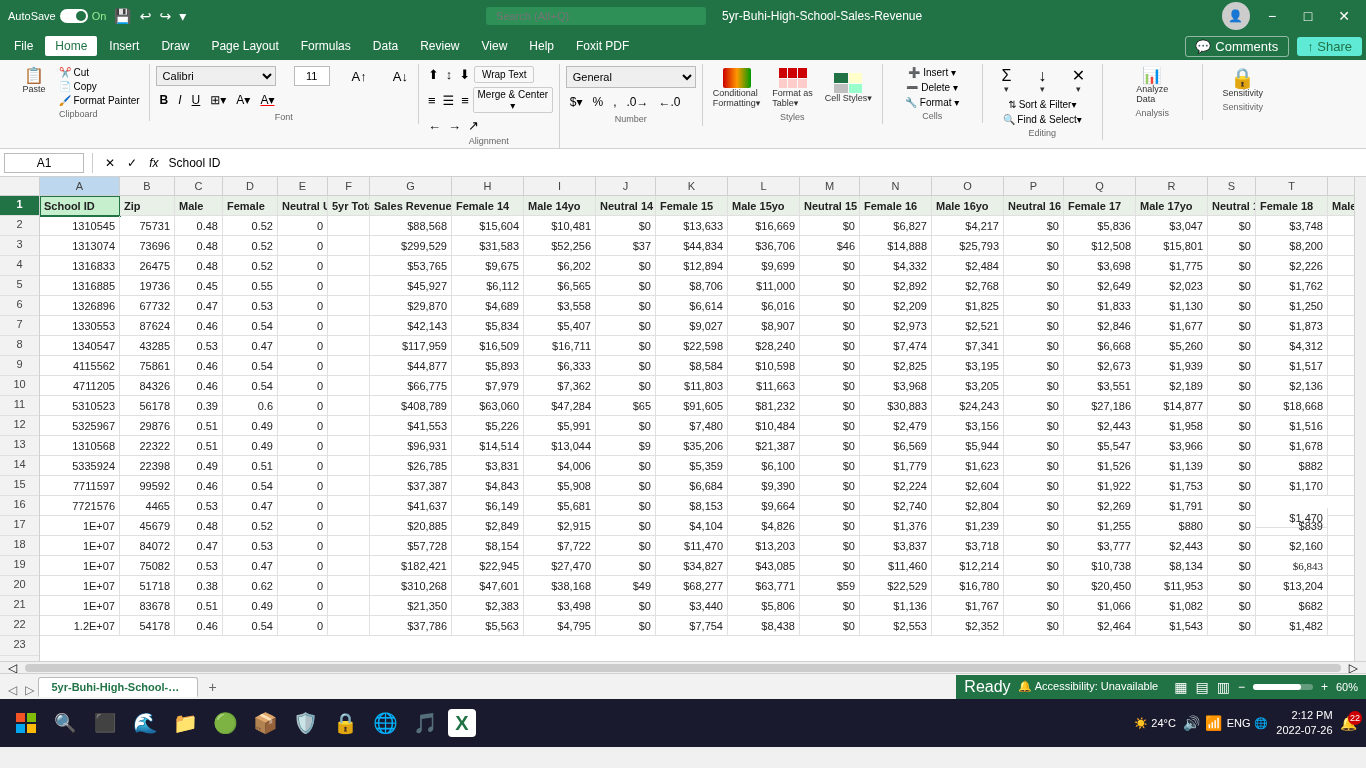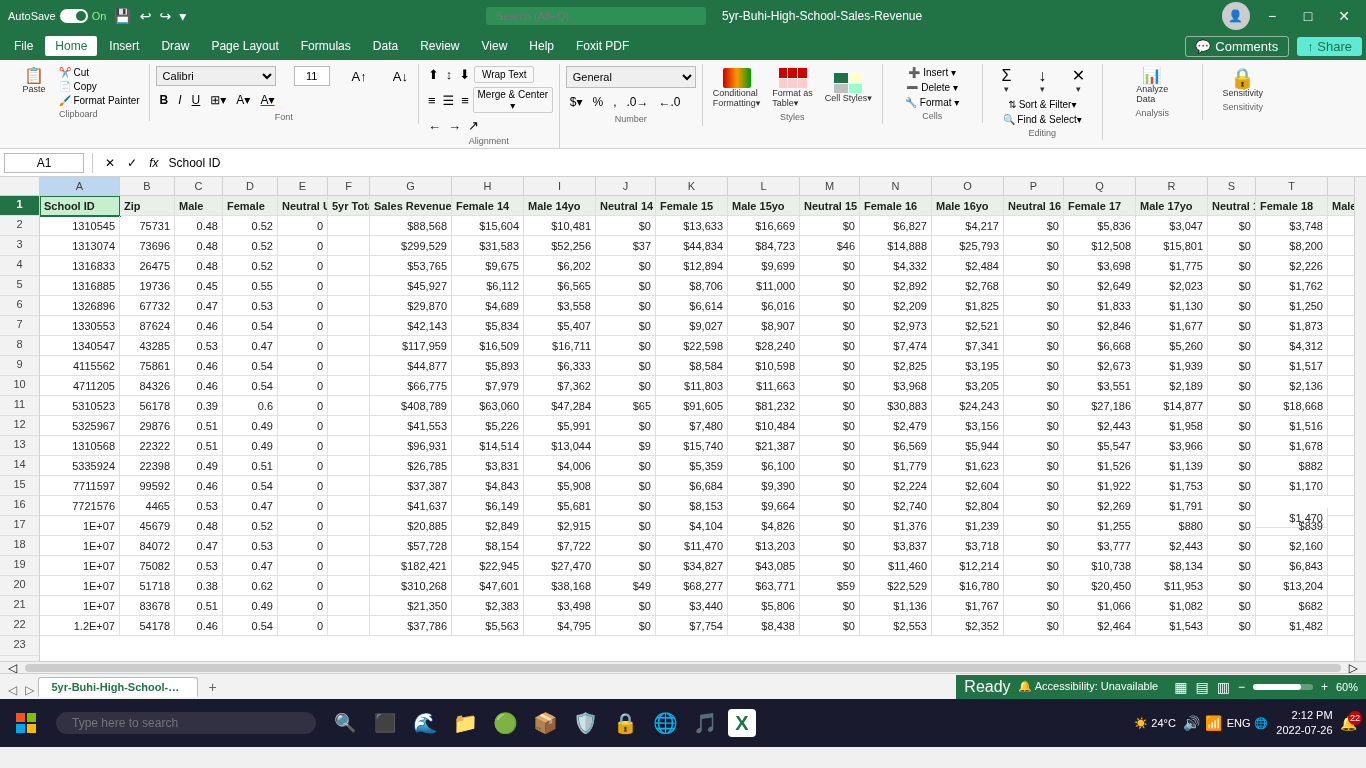--- a/index.html
+++ b/index.html
@@ -484,21 +484,21 @@
                 <div class="cell cell-right" style="width: 55px; min-width: 55px;">73696</div>
                 <div class="cell cell-right" style="width: 48px; min-width: 48px;">0.48</div>
                 <div class="cell cell-right" style="width: 55px; min-width: 55px;">0.52</div>
                 <div class="cell cell-right" style="width: 50px; min-width: 50px;">0</div>
                 <div class="cell" style="width: 42px; min-width: 42px;"></div>
                 <div class="cell cell-right" style="width: 82px; min-width: 82px;">$299,529</div>
                 <div class="cell cell-right" style="width: 72px; min-width: 72px;">$31,583</div>
                 <div class="cell cell-right" style="width: 72px; min-width: 72px;">$52,256</div>
                 <div class="cell cell-right" style="width: 60px; min-width: 60px;">$37</div>
                 <div class="cell cell-right" style="width: 72px; min-width: 72px;">$44,834</div>
-                <div class="cell cell-right" style="width: 72px; min-width: 72px;">$84,723</div>
+                <div class="cell cell-right" style="width: 72px; min-width: 72px;">$36,706</div>
                 <div class="cell cell-right" style="width: 60px; min-width: 60px;">$46</div>
                 <div class="cell cell-right" style="width: 72px; min-width: 72px;">$14,888</div>
                 <div class="cell cell-right" style="width: 72px; min-width: 72px;">$25,793</div>
                 <div class="cell cell-right" style="width: 60px; min-width: 60px;">$0</div>
                 <div class="cell cell-right" style="width: 72px; min-width: 72px;">$12,508</div>
                 <div class="cell cell-right" style="width: 72px; min-width: 72px;">$15,801</div>
                 <div class="cell cell-right" style="width: 48px; min-width: 48px;">$0</div>
                 <div class="cell cell-right" style="width: 72px; min-width: 72px;">$8,200</div>
                 <div class="cell cell-right" style="width: 72px; min-width: 72px;">$8,860</div>
               </div>
@@ -713,21 +713,21 @@
                 <div class="cell cell-right" style="width: 80px; min-width: 80px;">1310568</div>
                 <div class="cell cell-right" style="width: 55px; min-width: 55px;">22322</div>
                 <div class="cell cell-right" style="width: 48px; min-width: 48px;">0.51</div>
                 <div class="cell cell-right" style="width: 55px; min-width: 55px;">0.49</div>
                 <div class="cell cell-right" style="width: 50px; min-width: 50px;">0</div>
                 <div class="cell" style="width: 42px; min-width: 42px;"></div>
                 <div class="cell cell-right" style="width: 82px; min-width: 82px;">$96,931</div>
                 <div class="cell cell-right" style="width: 72px; min-width: 72px;">$14,514</div>
                 <div class="cell cell-right" style="width: 72px; min-width: 72px;">$13,044</div>
                 <div class="cell cell-right" style="width: 60px; min-width: 60px;">$9</div>
-                <div class="cell cell-right" style="width: 72px; min-width: 72px;">$15,740</div>
+                <div class="cell cell-right" style="width: 72px; min-width: 72px;">$35,206</div>
                 <div class="cell cell-right" style="width: 72px; min-width: 72px;">$21,387</div>
                 <div class="cell cell-right" style="width: 60px; min-width: 60px;">$0</div>
                 <div class="cell cell-right" style="width: 72px; min-width: 72px;">$6,569</div>
                 <div class="cell cell-right" style="width: 72px; min-width: 72px;">$5,944</div>
                 <div class="cell cell-right" style="width: 60px; min-width: 60px;">$0</div>
                 <div class="cell cell-right" style="width: 72px; min-width: 72px;">$5,547</div>
                 <div class="cell cell-right" style="width: 72px; min-width: 72px;">$3,966</div>
                 <div class="cell cell-right" style="width: 48px; min-width: 48px;">$0</div>
                 <div class="cell cell-right" style="width: 72px; min-width: 72px;">$1,678</div>
                 <div class="cell cell-right" style="width: 72px; min-width: 72px;">$2,136</div>
@@ -860,21 +860,21 @@
                 <div class="cell cell-right" style="width: 60px; min-width: 60px;">$0</div>
                 <div class="cell cell-right" style="width: 72px; min-width: 72px;">$34,827</div>
                 <div class="cell cell-right" style="width: 72px; min-width: 72px;">$43,085</div>
                 <div class="cell cell-right" style="width: 60px; min-width: 60px;">$0</div>
                 <div class="cell cell-right" style="width: 72px; min-width: 72px;">$11,460</div>
                 <div class="cell cell-right" style="width: 72px; min-width: 72px;">$12,214</div>
                 <div class="cell cell-right" style="width: 60px; min-width: 60px;">$0</div>
                 <div class="cell cell-right" style="width: 72px; min-width: 72px;">$10,738</div>
                 <div class="cell cell-right" style="width: 72px; min-width: 72px;">$8,134</div>
                 <div class="cell cell-right" style="width: 48px; min-width: 48px;">$0</div>
-                <div class="cell cell-right" style="width: 72px; min-width: 72px;">$6,843</div>
+                <div class="cell cell-right" style="width: 72px; min-width: 72px; font-family: Liberation Serif, serif;">$6,843</div>
                 <div class="cell cell-right" style="width: 72px; min-width: 72px;">$4,706</div>
               </div>
               <div class="sheet-row">
                 <div class="cell cell-right" style="width: 80px; min-width: 80px;">1E+07</div>
                 <div class="cell cell-right" style="width: 55px; min-width: 55px;">51718</div>
                 <div class="cell cell-right" style="width: 48px; min-width: 48px;">0.38</div>
                 <div class="cell cell-right" style="width: 55px; min-width: 55px;">0.62</div>
                 <div class="cell cell-right" style="width: 50px; min-width: 50px;">0</div>
                 <div class="cell" style="width: 42px; min-width: 42px;"></div>
                 <div class="cell cell-right" style="width: 82px; min-width: 82px;">$310,268</div>
@@ -980,21 +980,20 @@
 
 <div class="taskbar">
   <div class="taskbar-start">
     <svg width="20" height="20" viewBox="0 0 20 20">
       <rect x="0" y="0" width="9" height="9" fill="#f35325"></rect>
       <rect x="11" y="0" width="9" height="9" fill="#81bc06"></rect>
       <rect x="0" y="11" width="9" height="9" fill="#05a6f0"></rect>
       <rect x="11" y="11" width="9" height="9" fill="#ffba08"></rect>
     </svg>
   </div>
-  <input class="taskbar-search" placeholder="Type here to search" style="">
   <div class="taskbar-icons">
     <div class="taskbar-icon" style="color:white;font-size:18px;">🔍</div>
     <div class="taskbar-icon" style="color:white;font-size:18px;">⬛</div>
     <div class="taskbar-icon" style="font-size:20px;">🌊</div>
     <div class="taskbar-icon" style="font-size:20px;">📁</div>
     <div class="taskbar-icon" style="font-size:20px;">🟢</div>
     <div class="taskbar-icon" style="font-size:20px;">📦</div>
     <div class="taskbar-icon" style="font-size:20px;">🛡️</div>
     <div class="taskbar-icon" style="font-size:20px;">🔒</div>
     <div class="taskbar-icon" style="font-size:20px;">🌐</div>

